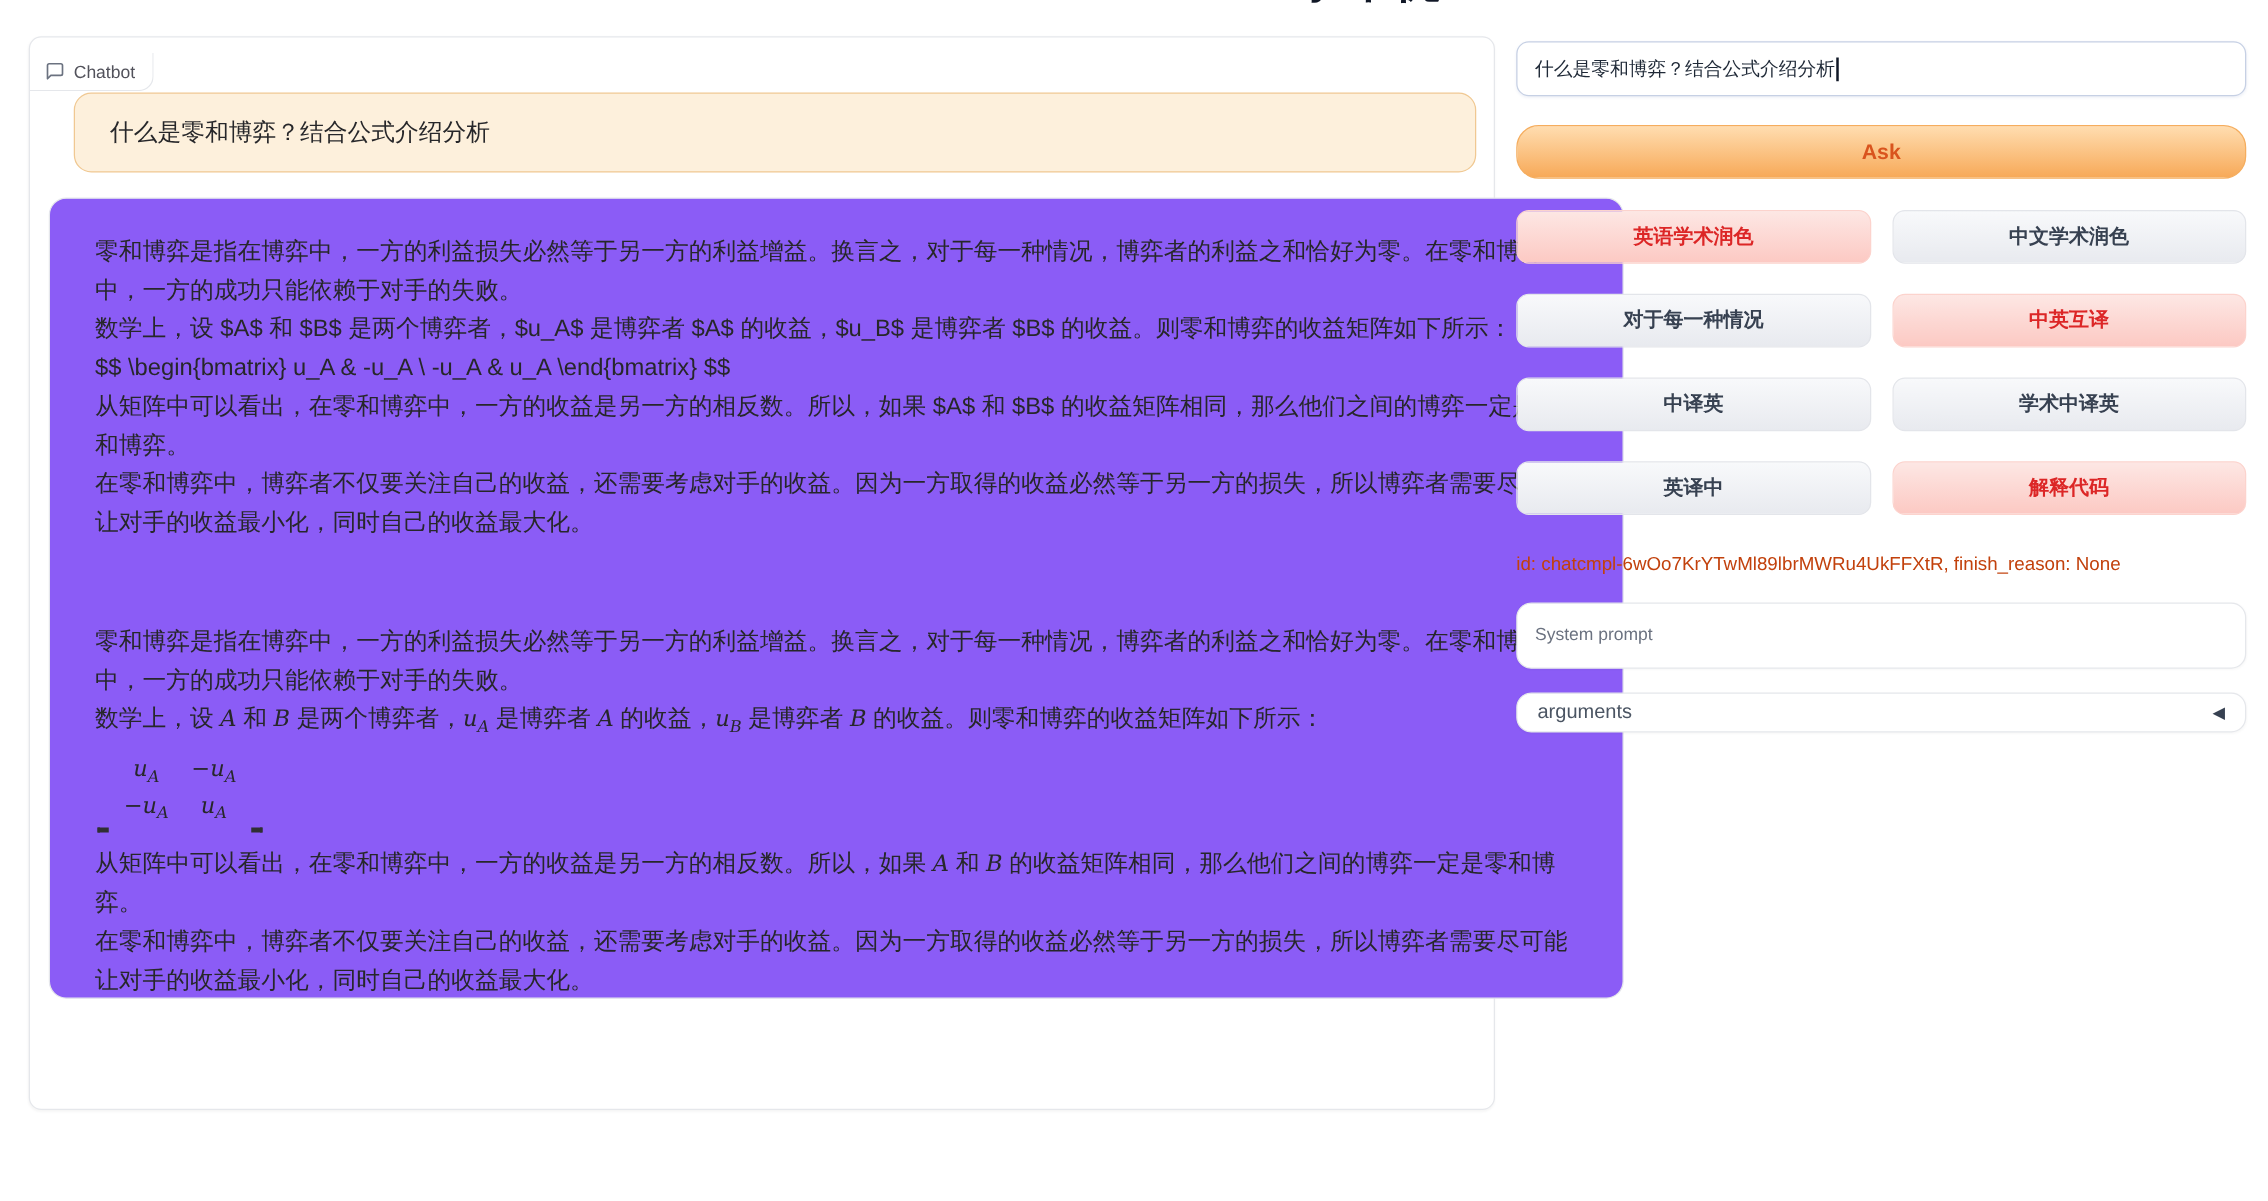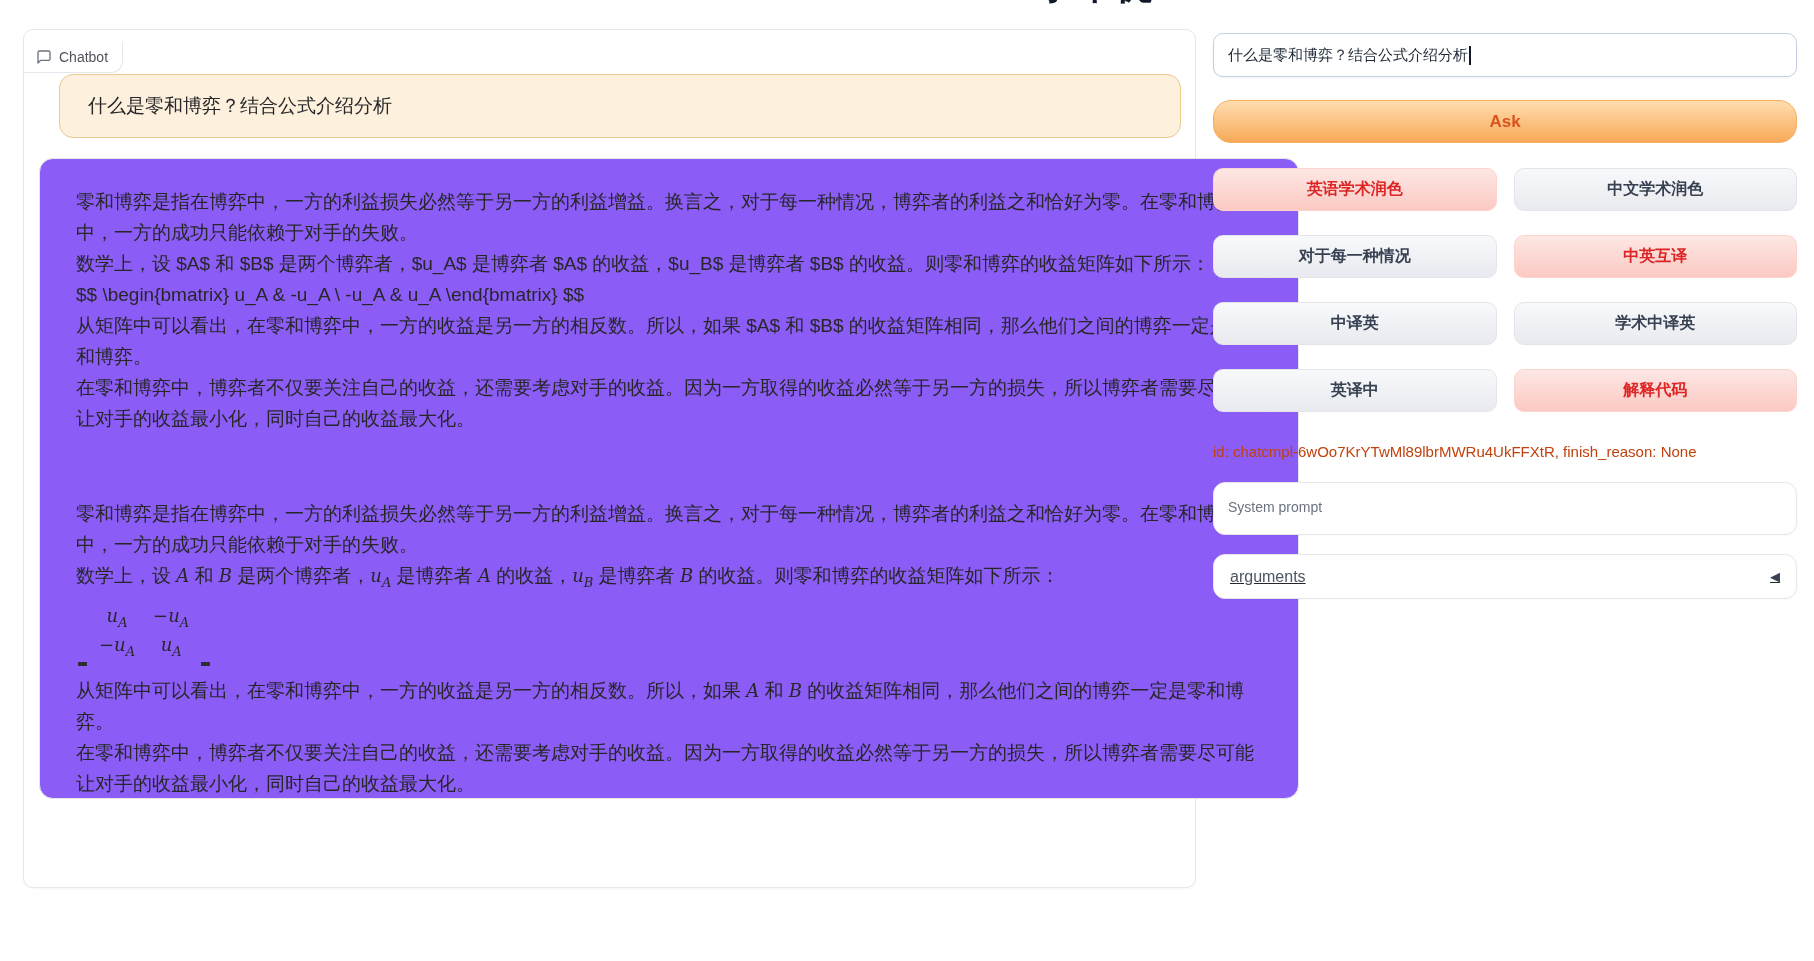--- a/index.html
+++ b/index.html
@@ -87,25 +87,24 @@
     margin-top:20px;border:1px solid #e5e7eb;border-radius:12px;background:#ffffff;
     padding:14px 14px 16px 14px;box-shadow:0 1px 2px rgba(0,0,0,0.03);
   }
   .sys-label{font-size:14px;color:#6b7280;line-height:21px;}
   .sys-input{
     margin-top:12px;height:44px;box-sizing:border-box;border:1px solid #e5e7eb;
     border-radius:10px;display:flex;align-items:center;padding:0 16px;
     font-size:15px;color:#374151;background:#ffffff;
   }
   .accordion{
-    margin-top:19px;height:45px;box-sizing:border-box;border:1px solid #e5e7eb;
+    margin-top:19px;height:32px;box-sizing:border-box;border:1px solid #e5e7eb;
     border-radius:12px;background:#ffffff;display:flex;align-items:center;
     justify-content:space-between;padding:0 16px;cursor:pointer;
     box-shadow:0 1px 2px rgba(0,0,0,0.03);
-    text-decoration:underline;
   }
   .accordion .acc-label{font-size:16px;color:#4b5563;}
   .accordion .acc-arrow{font-size:13px;color:#374151;}
 </style>
 </head>
 <body>
 
 <div class="clipped-title">
   <span>ChatGPT 学术优化</span>
 </div>

